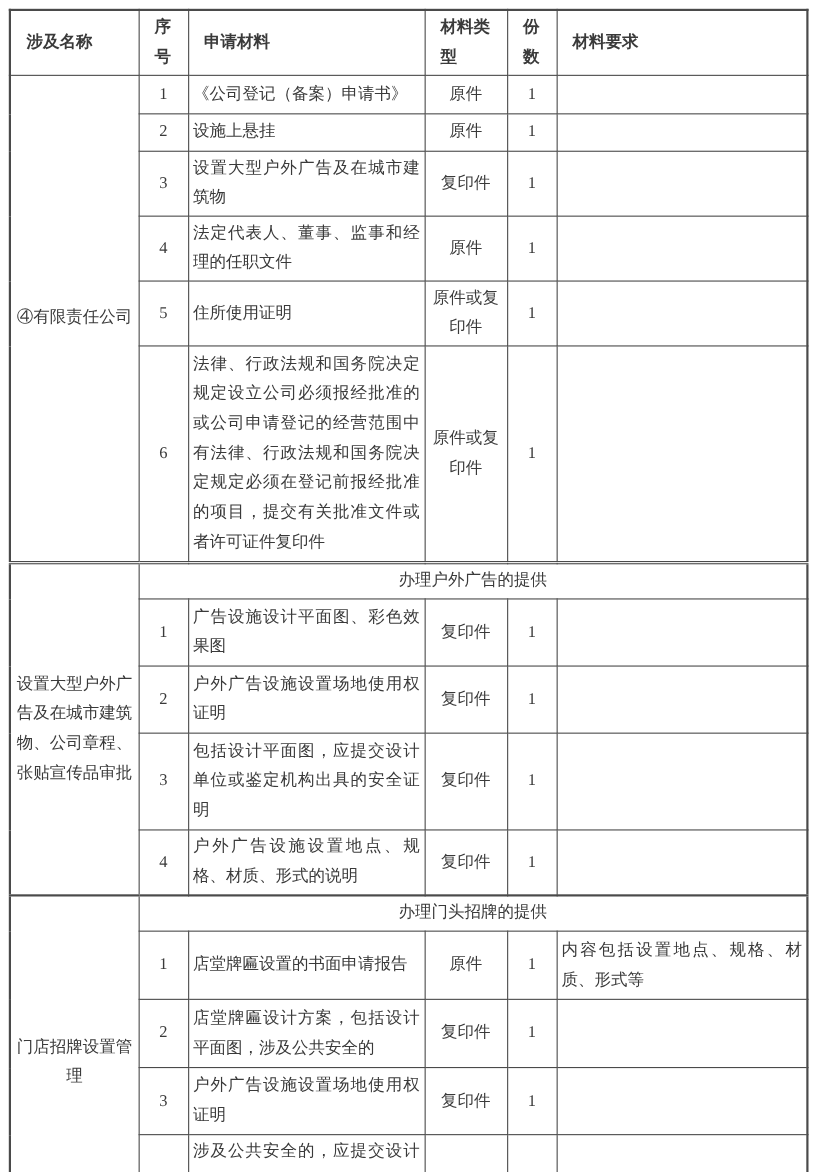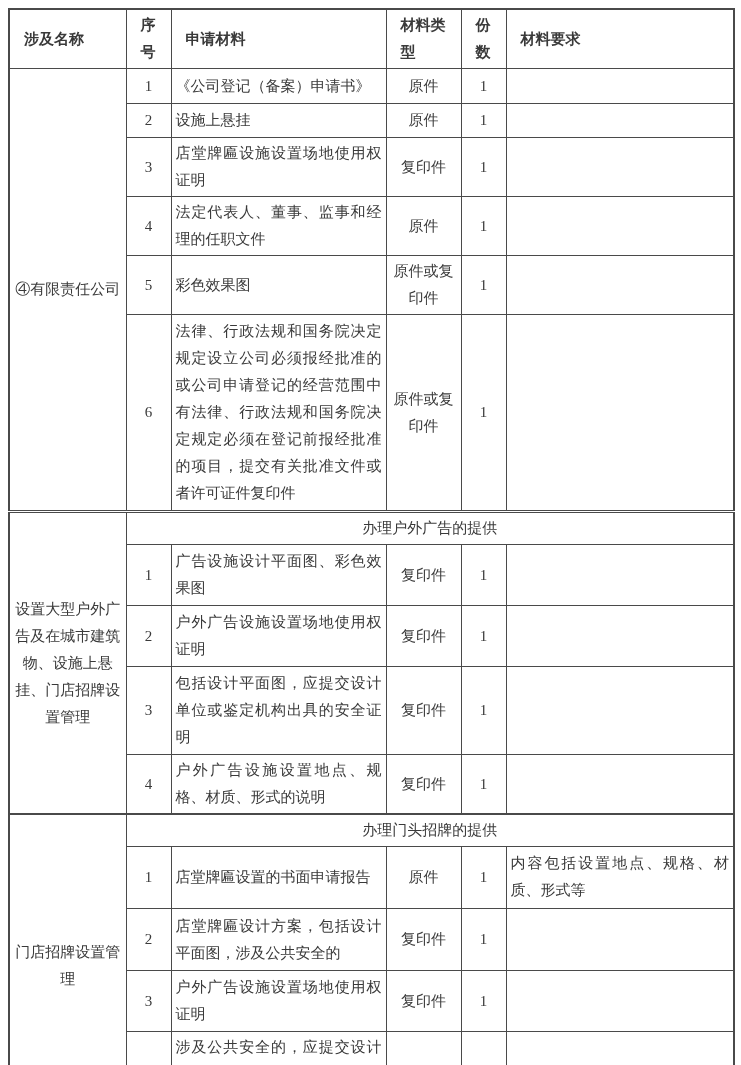--- a/index.html
+++ b/index.html
@@ -93,49 +93,49 @@
   </tr>
   <tr style="height:34px">
     <td class="cell-no">2</td>
     <td class="cell-material">设施上悬挂</td>
     <td class="cell-type">原件</td>
     <td class="cell-copies">1</td>
     <td class="cell-req"></td>
   </tr>
   <tr style="height:56px">
     <td class="cell-no">3</td>
-    <td class="cell-material">店堂牌匾设施设置场地使用权证明</td>
+    <td class="cell-material">设置大型户外广告及在城市建筑物</td>
     <td class="cell-type">复印件</td>
     <td class="cell-copies">1</td>
     <td class="cell-req"></td>
   </tr>
   <tr style="height:57px">
     <td class="cell-no">4</td>
     <td class="cell-material">法定代表人、董事、监事和经理的任职文件</td>
     <td class="cell-type">原件</td>
     <td class="cell-copies">1</td>
     <td class="cell-req"></td>
   </tr>
   <tr style="height:55px">
     <td class="cell-no">5</td>
-    <td class="cell-material">彩色效果图</td>
+    <td class="cell-material">住所使用证明</td>
     <td class="cell-type">原件或复印件</td>
     <td class="cell-copies">1</td>
     <td class="cell-req"></td>
   </tr>
   <tr style="height:197px">
     <td class="cell-no">6</td>
     <td class="cell-material">法律、行政法规和国务院决定规定设立公司必须报经批准的或公司申请登记的经营范围中有法律、行政法规和国务院决定规定必须在登记前报经批准的项目，提交有关批准文件或者许可证件复印件</td>
     <td class="cell-type">原件或复印件</td>
     <td class="cell-copies">1</td>
     <td class="cell-req"></td>
   </tr>
 
   <tr style="height:28px" class="sec-boundary-double">
-    <td class="cell-group" rowspan="5">设置大型户外广告及在城市建筑物、设施上悬挂、门店招牌设置管理</td>
+    <td class="cell-group" rowspan="5">设置大型户外广告及在城市建筑物、公司章程、张贴宣传品审批</td>
     <td class="cell-subheader" colspan="5">办理户外广告的提供</td>
   </tr>
   <tr style="height:61px">
     <td class="cell-no">1</td>
     <td class="cell-material">广告设施设计平面图、彩色效果图</td>
     <td class="cell-type">复印件</td>
     <td class="cell-copies">1</td>
     <td class="cell-req"></td>
   </tr>
   <tr style="height:61px">

